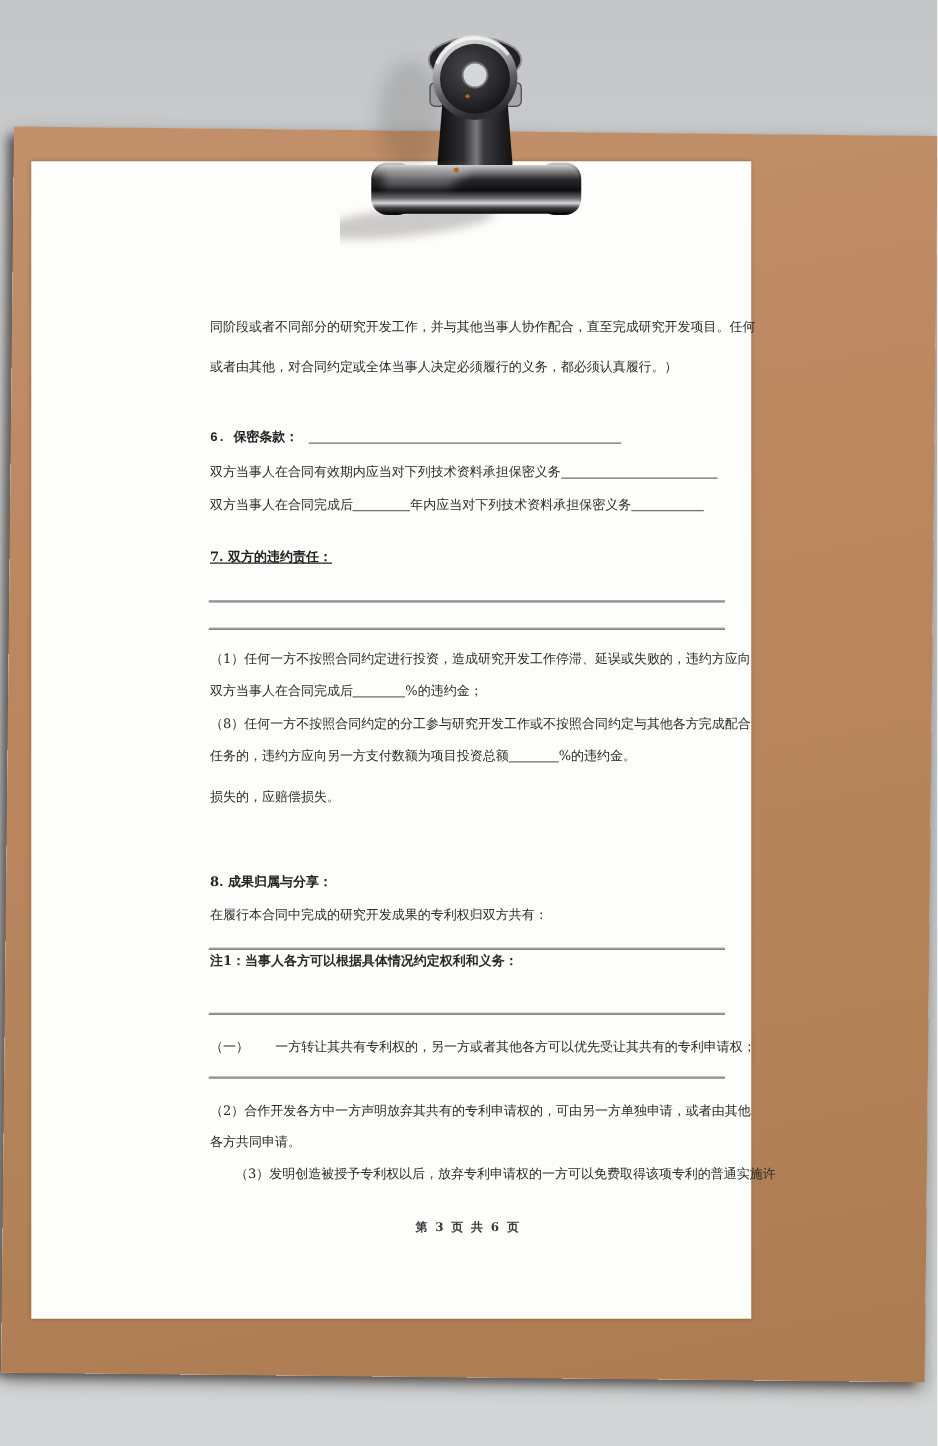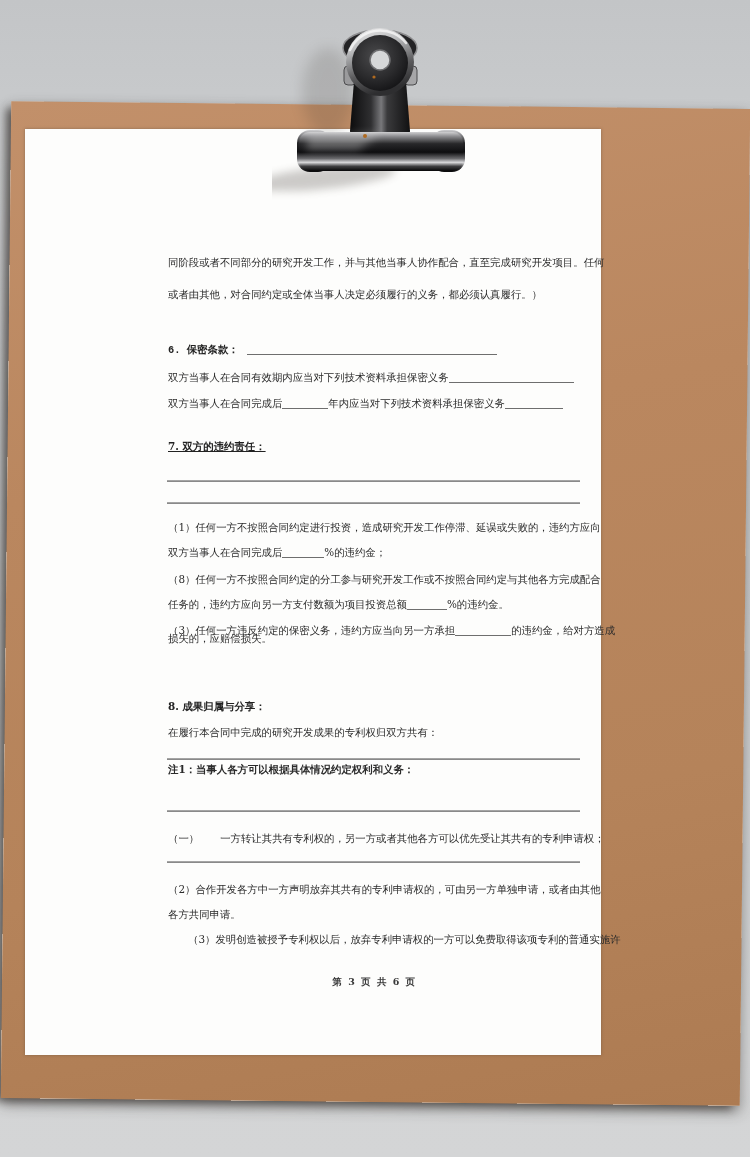--- a/index.html
+++ b/index.html
@@ -39,21 +39,20 @@
         <div class="line bold" style="top: 213px; font-family: Liberation Mono, monospace;"><span class="txt">6. 保密条款：</span><span class="spacer" style="width: 8px;"></span><span class="blank" style="width: 250px;"></span></div>
         <div class="line" style="top: 241px;"><span class="txt">双方当事人在合同有效期内应当对下列技术资料承担保密义务</span><span class="blank" style="width: 125px;"></span></div>
         <div class="line" style="top: 267px;"><span class="txt">双方当事人在合同完成后</span><span class="blank" style="width: 46px;"></span><span class="txt">年内应当对下列技术资料承担保密义务</span><span class="blank" style="width: 58px;"></span></div>
         <div class="line bold" style="top: 310px; text-decoration: underline;"><span class="txt">7. 双方的违约责任：</span></div>
         <div class="rule" style="top: 351px;"></div>
         <div class="rule" style="top: 373px;"></div>
         <div class="line" style="top: 391px;"><span class="txt">（1）任何一方不按照合同约定进行投资，造成研究开发工作停滞、延误或失败的，违约方应向</span></div>
         <div class="line" style="top: 416px;"><span class="txt">双方当事人在合同完成后</span><span class="blank" style="width: 42px;"></span><span class="txt">%的违约金；</span></div>
         <div class="line" style="top: 443px;"><span class="txt">（8）任何一方不按照合同约定的分工参与研究开发工作或不按照合同约定与其他各方完成配合</span></div>
         <div class="line" style="top: 468px;"><span class="txt">任务的，违约方应向另一方支付数额为项目投资总额</span><span class="blank" style="width: 40px;"></span><span class="txt">%的违约金。</span></div>
-        <div class="line" style="top: 494px;"><span class="txt">（3）任何一方违反约定的保密义务，违约方应当向另一方承担</span><span class="blank" style="width: 56px;"></span><span class="txt">的违约金，给对方造成</span></div>
         <div class="line" style="top: 502px;"><span class="txt">损失的，应赔偿损失。</span></div>
         <div class="line bold" style="top: 570px;"><span class="txt">8. 成果归属与分享：</span></div>
         <div class="line" style="top: 596px;"><span class="txt">在履行本合同中完成的研究开发成果的专利权归双方共有：</span></div>
         <div class="rule" style="top: 629px;"></div>
         <div class="line" style="top: 633px; font-weight: bold;"><span class="txt">注1：当事人各方可以根据具体情况约定权利和义务：</span></div>
         <div class="rule" style="top: 681px;"></div>
         <div class="line" style="top: 702px;"><span class="txt">（一）</span><span class="spacer" style="width: 21px;"></span><span class="txt">一方转让其共有专利权的，另一方或者其他各方可以优先受让其共有的专利申请权；</span></div>
         <div class="rule" style="top: 732px;"></div>
         <div class="line" style="top: 753px;"><span class="txt">（2）合作开发各方中一方声明放弃其共有的专利申请权的，可由另一方单独申请，或者由其他</span></div>
         <div class="line" style="top: 778px;"><span class="txt">各方共同申请。</span></div>

